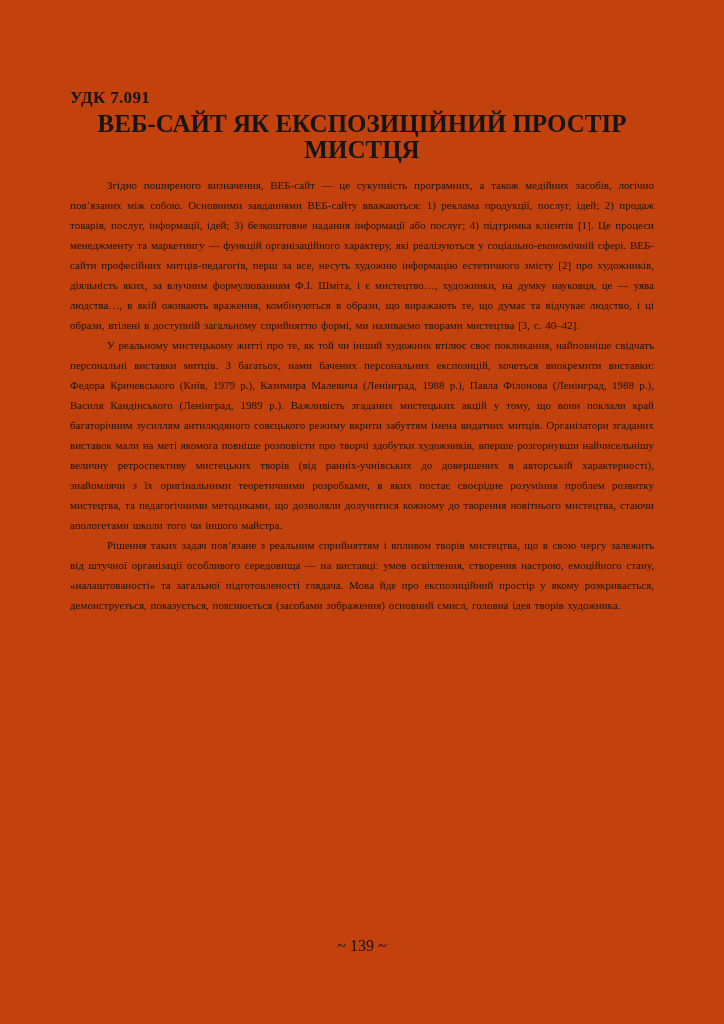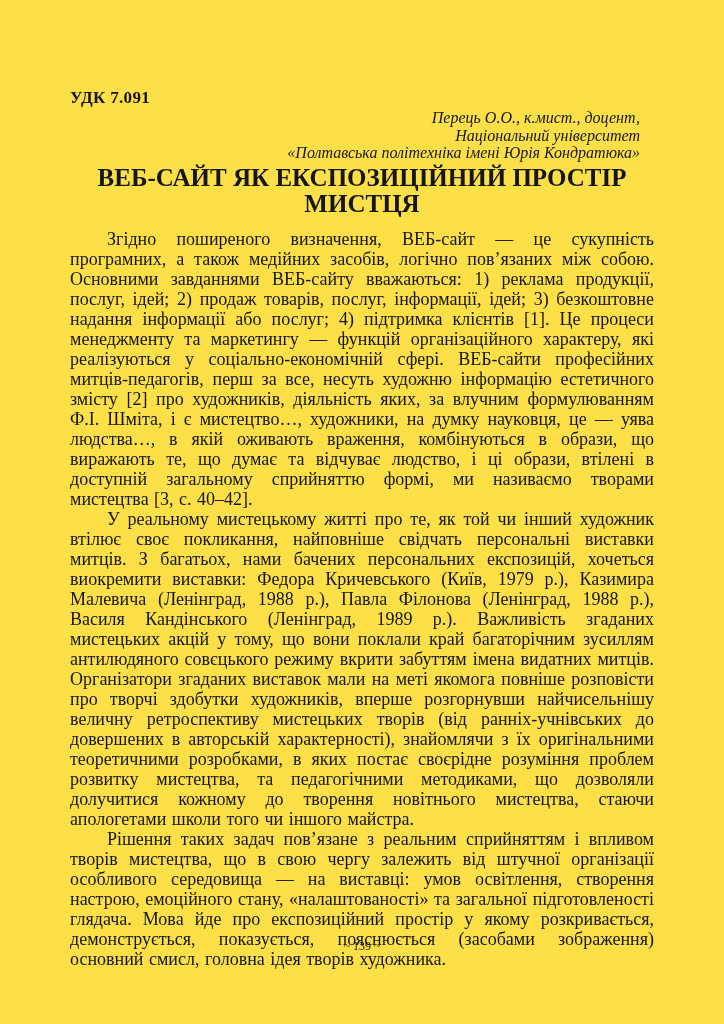--- a/index.html
+++ b/index.html
@@ -4,21 +4,21 @@
 <style>
   html, body {
     margin: 0;
     padding: 0;
     background: #ffffff;
   }
   .page {
     position: relative;
     width: 724px;
     height: 1024px;
-    background: #fde047;
+    background: #c2410c;
     font-family: "Liberation Serif", "DejaVu Serif", serif;
     color: #151515;
     overflow: hidden;
     box-sizing: border-box;
   }
   .content {
     position: absolute;
     left: 70px;
     top: 87px;
     width: 584px;
@@ -41,46 +41,41 @@
     margin: 3px 0 12px 0;
     text-align: center;
     font-weight: bold;
     font-size: 25px;
     line-height: 26px;
   }
   .body p {
     margin: 0;
     text-align: justify;
     text-indent: 37px;
-    font-size: 18px;
+    font-size: 11px;
     line-height: 20px;
     word-spacing: 1px;
   }
   .footer {
     position: absolute;
     top: 936px;
     left: 0;
     width: 100%;
     text-align: center;
-    font-size: 12px;
+    font-size: 16px;
     line-height: 20px;
   }
 </style>
 </head>
 <body>
 
 <div class="page">
   <div class="content">
     <div class="udc">УДК 7.091</div>
 
-    <div class="authors">
-      <div>Перець О.О., к.мист., доцент,</div>
-      <div>Національний університет</div>
-      <div>«Полтавська політехніка імені Юрія Кондратюка»</div>
-    </div>
 
     <h1 class="title">ВЕБ-САЙТ ЯК ЕКСПОЗИЦІЙНИЙ ПРОСТІР МИСТЦЯ</h1>
 
     <div class="body">
       <p>Згідно поширеного визначення, ВЕБ-сайт — це сукупність програмних, а також медійних засобів, логічно пов’язаних між собою. Основними завданнями ВЕБ-сайту вважаються: 1) реклама продукції, послуг, ідей; 2) продаж товарів, послуг, інформації, ідей; 3) безкоштовне надання інформації або послуг; 4) підтримка клієнтів [1]. Це процеси менеджменту та маркетингу — функцій організаційного характеру, які реалізуються у соціально-економічній сфері. ВЕБ-сайти професійних митців-педагогів, перш за все, несуть художню інформацію естетичного змісту [2] про художників, діяльність яких, за влучним формулюванням Ф.І. Шміта, і є мистецтво…, художники, на думку науковця, це — уява людства…, в якій оживають враження, комбінуються в образи, що виражають те, що думає та відчуває людство, і ці образи, втілені в доступній загальному сприйняттю формі, ми називаємо творами мистецтва [3, с. 40–42].</p>
       <p>У реальному мистецькому житті про те, як той чи інший художник втілює своє покликання, найповніше свідчать персональні виставки митців. З багатьох, нами бачених персональних експозицій, хочеться виокремити виставки: Федора Кричевського (Київ, 1979 р.), Казимира Малевича (Ленінград, 1988 р.), Павла Філонова (Ленінград, 1988 р.), Василя Кандінського (Ленінград, 1989 р.). Важливість згаданих мистецьких акцій у тому, що вони поклали край багаторічним зусиллям антилюдяного совєцького режиму вкрити забуттям імена видатних митців. Організатори згаданих виставок мали на меті якомога повніше розповісти про творчі здобутки художників, вперше розгорнувши найчисельнішу величну ретроспективу мистецьких творів (від ранніх-учнівських до довершених в авторській характерності), знайомлячи з їх оригінальними теоретичними розробками, в яких постає своєрідне розуміння проблем розвитку мистецтва, та педагогічними методиками, що дозволяли долучитися кожному до творення новітнього мистецтва, стаючи апологетами школи того чи іншого майстра.</p>
       <p>Рішення таких задач пов’язане з реальним сприйняттям і впливом творів мистецтва, що в свою чергу залежить від штучної організації особливого середовища — на виставці: умов освітлення, створення настрою, емоційного стану, «налаштованості» та загальної підготовленості глядача. Мова йде про експозиційний простір у якому розкривається, демонструється, показується, пояснюється (засобами зображення) основний смисл, головна ідея творів художника.</p>
     </div>
   </div>
 

